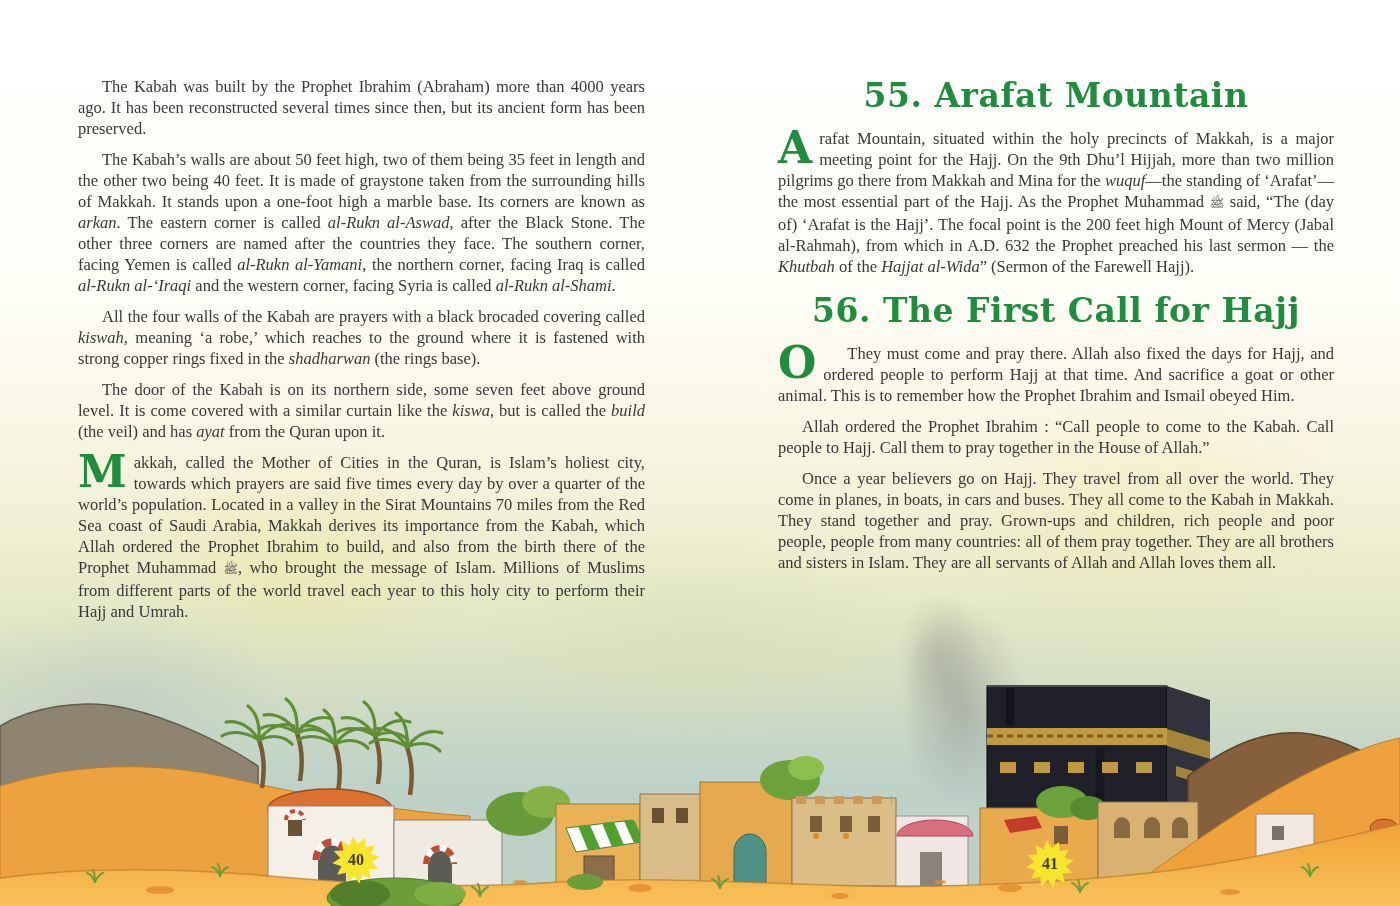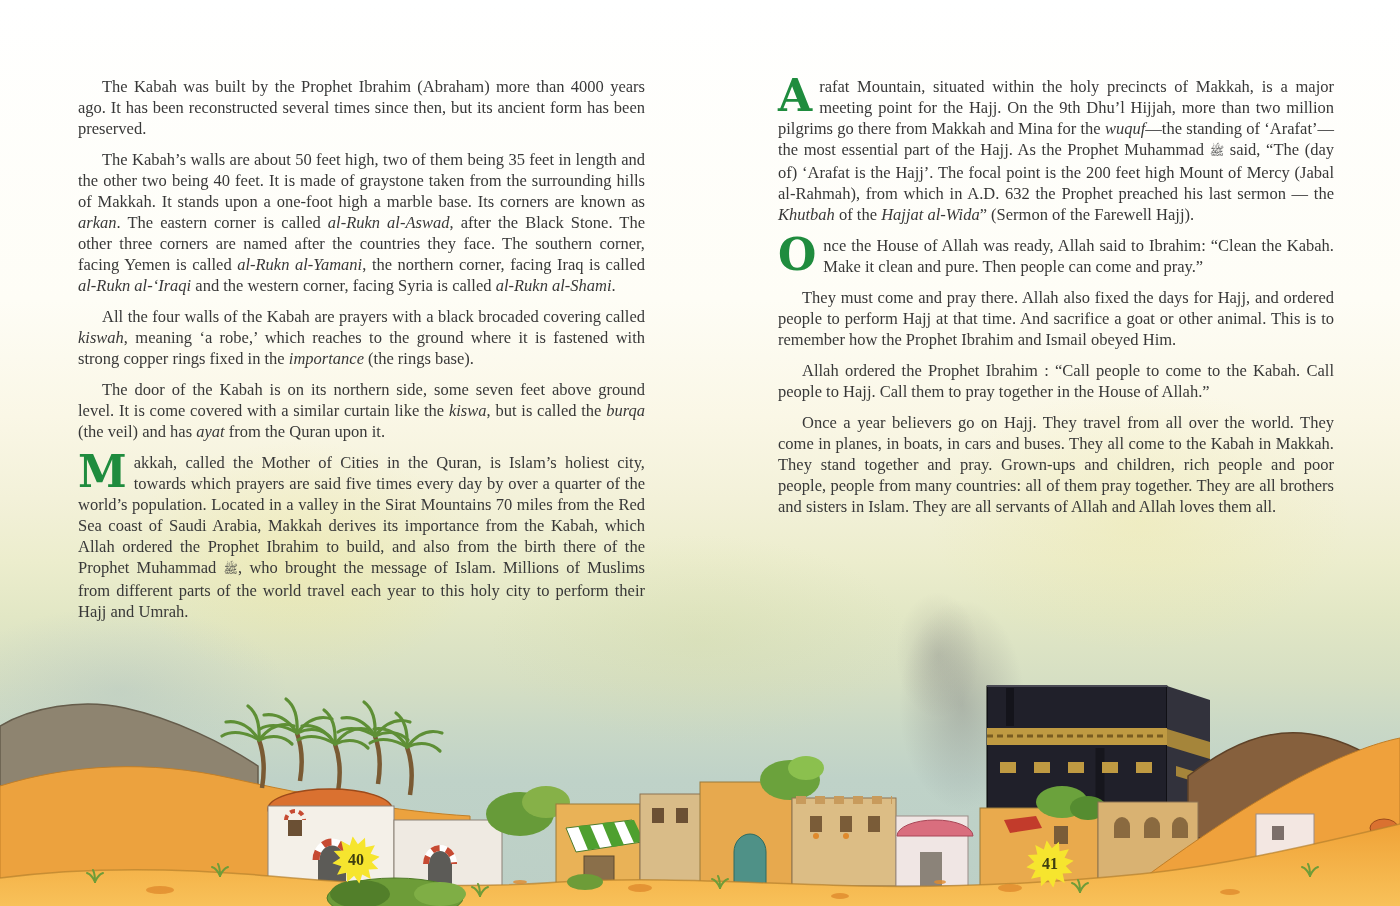--- a/index.html
+++ b/index.html
@@ -177,28 +177,30 @@
       <ellipse cx="395" cy="322" rx="68" ry="20" fill="#6d9c38" stroke="#4e7a26"></ellipse>
       <ellipse cx="360" cy="318" rx="30" ry="14" fill="#527f2a"></ellipse>
       <ellipse cx="440" cy="318" rx="26" ry="12" fill="#7fae45"></ellipse>
       <ellipse cx="585" cy="306" rx="18" ry="8" fill="#6d9c38"></ellipse>
     </g>
   </svg>
 
   <div class="col col-left">
     <p class="para"><span>The Kabah was built by the Prophet Ibrahim (Abraham) more than 4000 years ago. It has been reconstructed several times since then, but its ancient form has been preserved.</span></p>
     <p class="para"><span>The Kabah’s walls are about 50 feet high, two of them being 35 feet in length and the other two being 40 feet. It is made of graystone taken from the surrounding hills of Makkah. It stands upon a one-foot high a marble base. Its corners are known as </span><em>arkan</em><span>. The eastern corner is called </span><em>al-Rukn al-Aswad</em><span>, after the Black Stone. The other three corners are named after the countries they face. The southern corner, facing Yemen is called </span><em>al-Rukn al-Yamani</em><span>, the northern corner, facing Iraq is called </span><em>al-Rukn al-‘Iraqi</em><span> and the western corner, facing Syria is called </span><em>al-Rukn al-Shami</em><span>.</span></p>
-    <p class="para"><span>All the four walls of the Kabah are prayers with a black brocaded covering called </span><em>kiswah</em><span>, meaning ‘a robe,’ which reaches to the ground where it is fastened with strong copper rings fixed in the </span><em>importance</em><span> (the rings base).</span></p>
-    <p class="para"><span>The door of the Kabah is on its northern side, some seven feet above ground level. It is come covered with a similar curtain like the </span><em>kiswa</em><span>, but is called the </span><em>burqa</em><span> (the veil) and has </span><em>ayat</em><span> from the Quran upon it.</span></p>
+    <p class="para"><span>All the four walls of the Kabah are prayers with a black brocaded covering called </span><em>kiswah</em><span>, meaning ‘a robe,’ which reaches to the ground where it is fastened with strong copper rings fixed in the </span><em>shadharwan</em><span> (the rings base).</span></p>
+    <p class="para"><span>The door of the Kabah is on its northern side, some seven feet above ground level. It is come covered with a similar curtain like the </span><em>kiswa</em><span>, but is called the </span><em>build</em><span> (the veil) and has </span><em>ayat</em><span> from the Quran upon it.</span></p>
     <p class="para drop"><span class="dropcap">M</span><span><span>akkah, called the Mother of Cities in the Quran, is Islam’s holiest city, towards which prayers are said five times every day by over a quarter of the world’s population. Located in a valley in the Sirat Mountains 70 miles from the Red Sea coast of Saudi Arabia, Makkah derives its importance from the Kabah, which Allah ordered the Prophet Ibrahim to build, and also from the birth there of the Prophet Muhammad </span><span class="pbuh">ﷺ</span><span>, who brought the message of Islam. Millions of Muslims from different parts of the world travel each year to this holy city to perform their Hajj and Umrah.</span></span></p>
   </div>
 
   <div class="col col-right">
+    <h2 class="heading first">55. Arafat Mountain</h2>
     <p class="para drop"><span class="dropcap">A</span><span><span>rafat Mountain, situated within the holy precincts of Makkah, is a major meeting point for the Hajj. On the 9th Dhu’l Hijjah, more than two million pilgrims go there from Makkah and Mina for the </span><em>wuquf</em><span>—the standing of ‘Arafat’— the most essential part of the Hajj. As the Prophet Muhammad </span><span class="pbuh">ﷺ</span><span> said, “The (day of) ‘Arafat is the Hajj’. The focal point is the 200 feet high Mount of Mercy (Jabal al-Rahmah), from which in A.D. 632 the Prophet preached his last sermon — the </span><em>Khutbah</em><span> of the </span><em>Hajjat al-Wida</em><span>” (Sermon of the Farewell Hajj).</span></span></p>
-    <p class="para drop"><span class="dropcap">O</span><span><span>nce the House of Allah was ready, Allah said to Ibrahim: “Clean the Kabah. Make it clean and pure. Then people can come and pray.”</span></span></p>
+    <h2 class="heading">56. The First Call for Hajj</h2>
+    <p class="para drop"><span class="dropcap">O</span></p>
     <p class="para"><span>They must come and pray there. Allah also fixed the days for Hajj, and ordered people to perform Hajj at that time. And sacrifice a goat or other animal. This is to remember how the Prophet Ibrahim and Ismail obeyed Him.</span></p>
     <p class="para"><span>Allah ordered the Prophet Ibrahim : “Call people to come to the Kabah. Call people to Hajj. Call them to pray together in the House of Allah.”</span></p>
     <p class="para"><span>Once a year believers go on Hajj. They travel from all over the world. They come in planes, in boats, in cars and buses. They all come to the Kabah in Makkah. They stand together and pray. Grown-ups and children, rich people and poor people, people from many countries: all of them pray together. They are all brothers and sisters in Islam. They are all servants of Allah and Allah loves them all.</span></p>
   </div>
 
   <div class="badge" style="left:332px;top:836px;">
     <span class="badge-num">40</span>
   </div>
   <div class="badge" style="left:1026px;top:840px;">
     <span class="badge-num">41</span>

